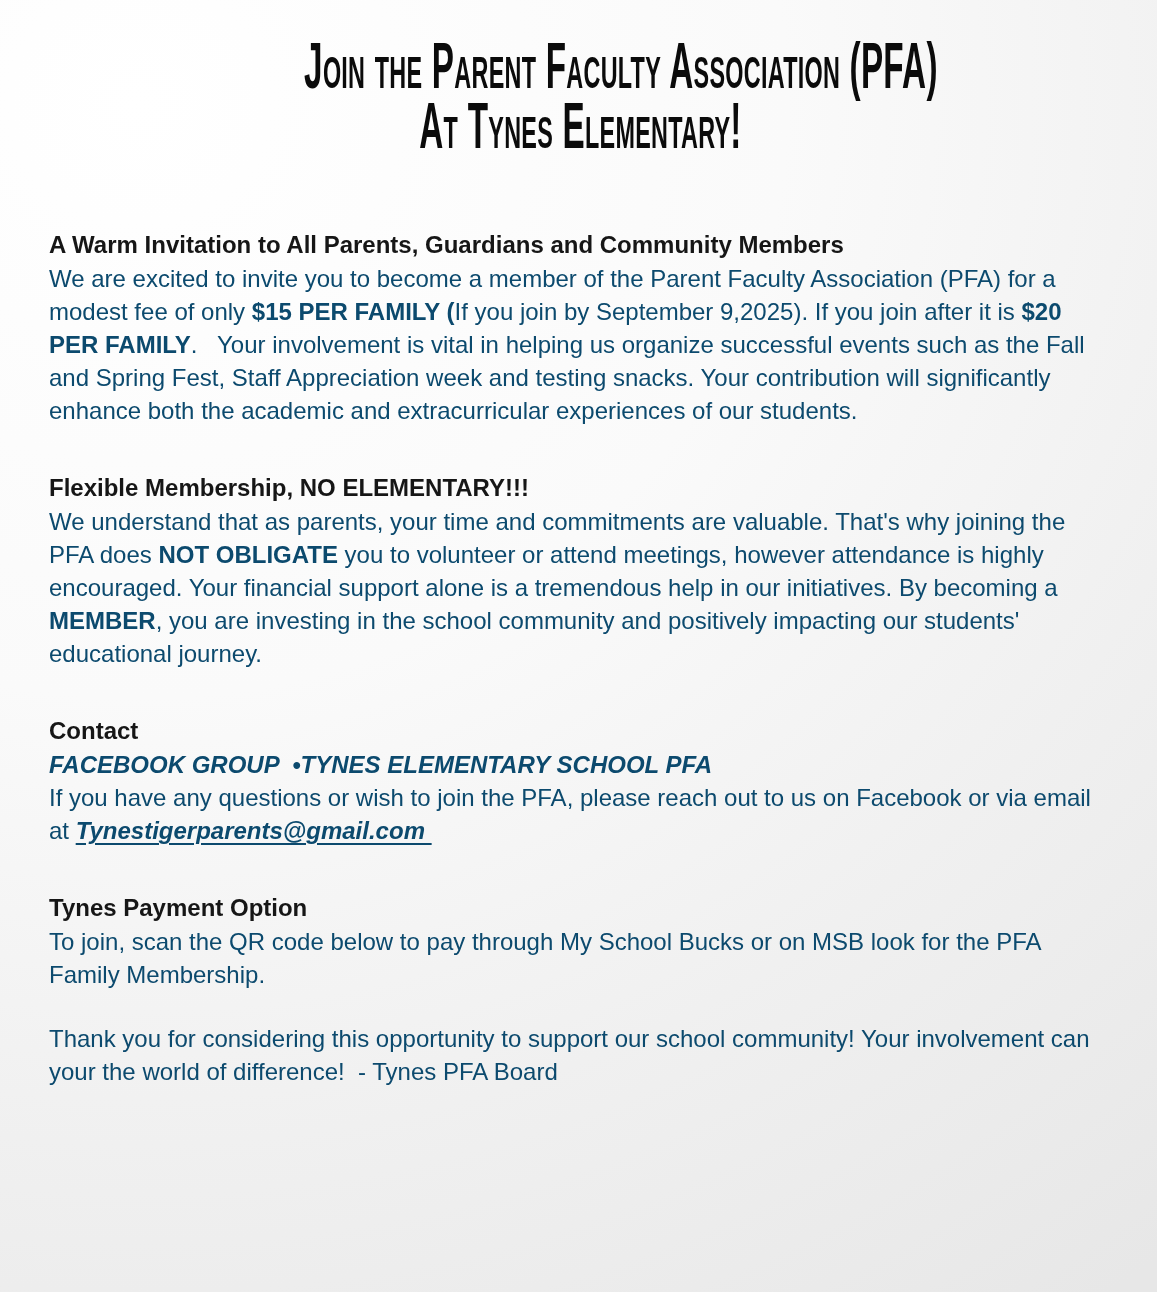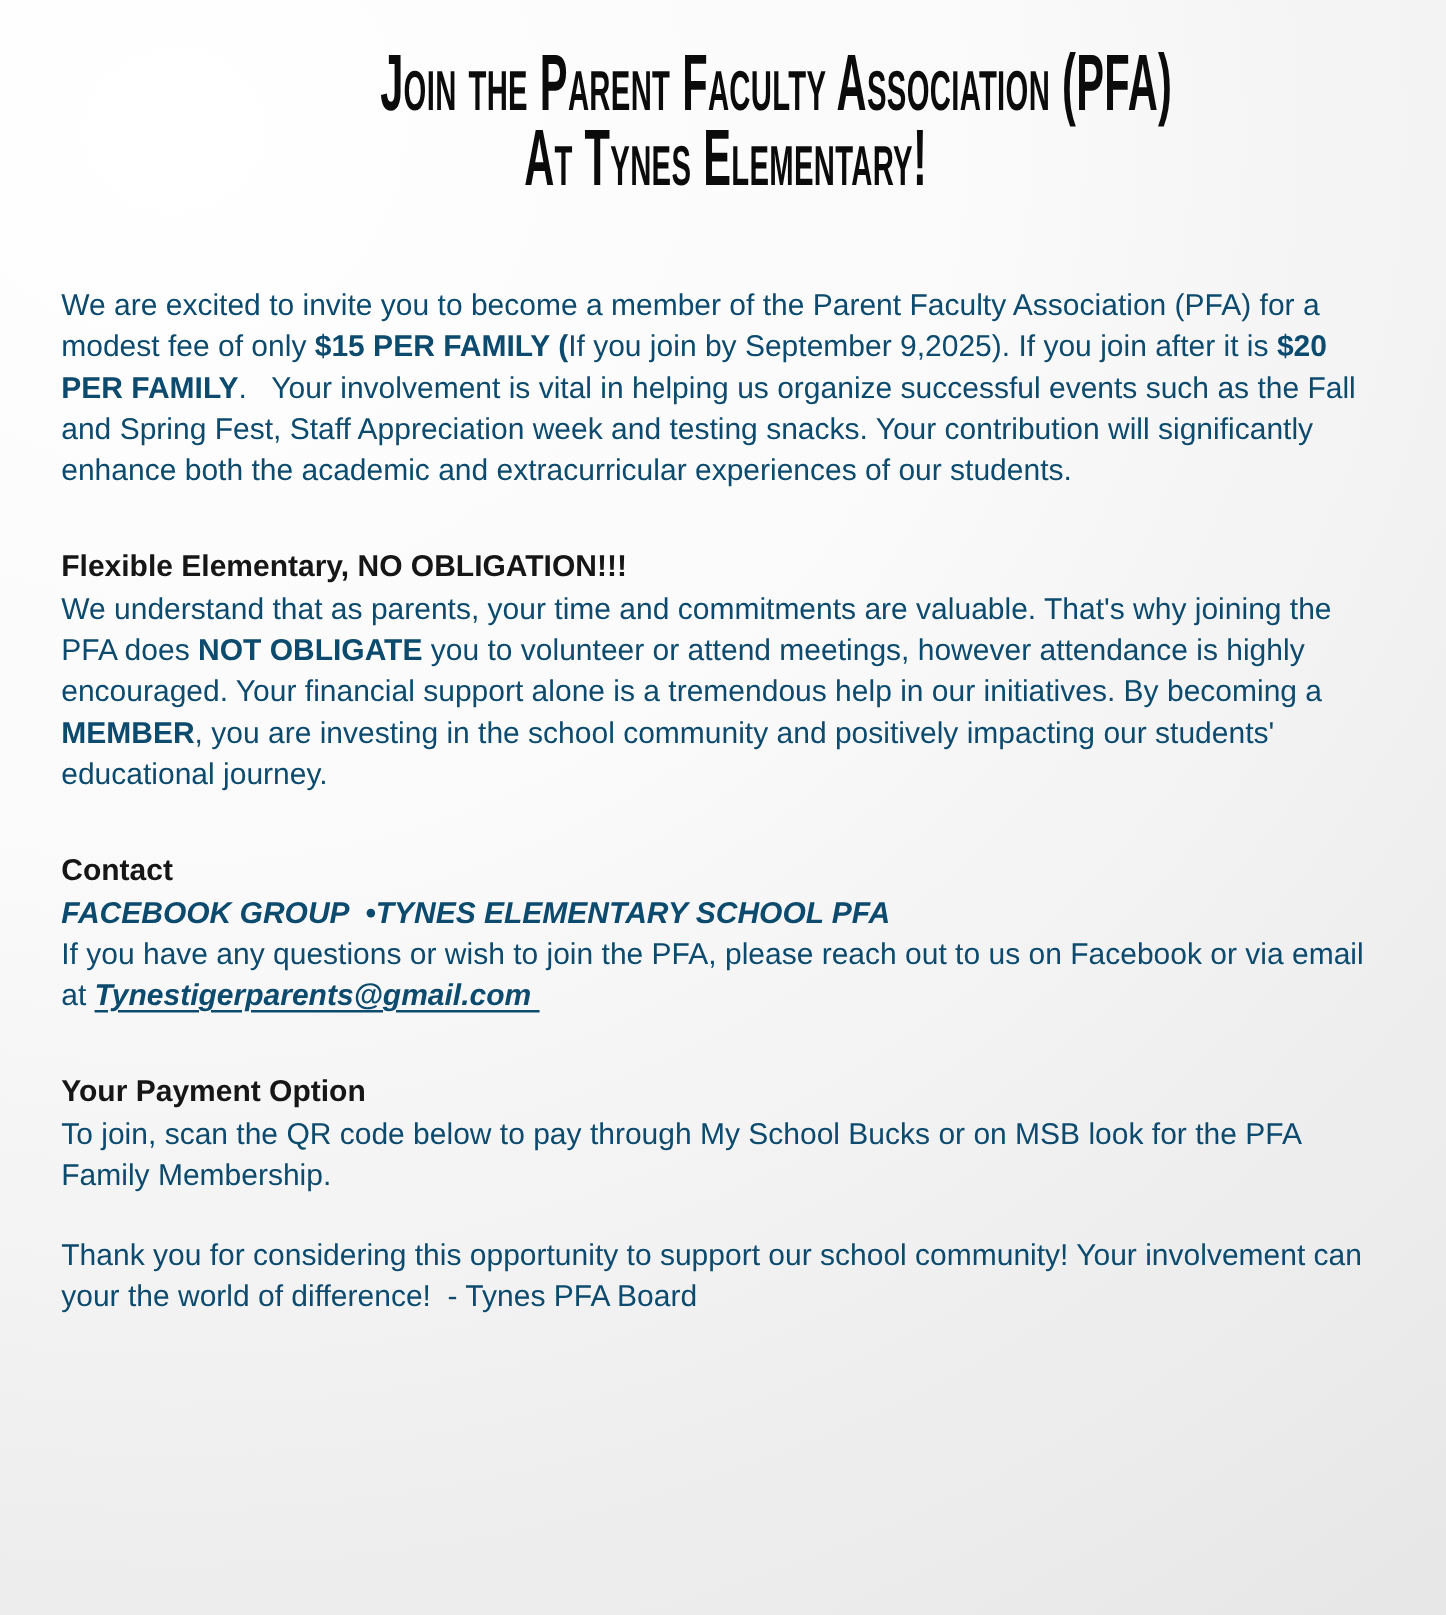--- a/index.html
+++ b/index.html
@@ -70,38 +70,39 @@
 <div class="page">
 
   <header class="title">
     <div class="title-line">Join the Parent Faculty Association (PFA)</div>
     <div class="title-line">At Tynes Elementary!</div>
   </header>
 
   <main class="content">
 
     <section class="first">
+      <h2 class="h">A Warm Invitation to All Parents, Guardians and Community Members</h2>
       <p class="p"><span>We are excited to invite you to become a member of the Parent Faculty Association (PFA) for a modest fee of only </span><span class="b">$15 PER FAMILY (</span><span>If you join by September 9,2025). If you join after it is </span><span class="b">$20 PER FAMILY</span><span>.   Your involvement is vital in helping us organize successful events such as the Fall and Spring Fest, Staff Appreciation week and testing snacks. Your contribution will significantly enhance both the academic and extracurricular experiences of our students.</span></p>
     </section>
 
     <section>
-      <h2 class="h">Flexible Elementary, NO OBLIGATION!!!</h2>
+      <h2 class="h">Flexible Membership, NO ELEMENTARY!!!</h2>
       <p class="p"><span>We understand that as parents, your time and commitments are valuable. That's why joining the PFA does </span><span class="b">NOT OBLIGATE</span><span> you to volunteer or attend meetings, however attendance is highly encouraged. Your financial support alone is a tremendous help in our initiatives. By becoming a </span><span class="b">MEMBER</span><span>, you are investing in the school community and positively impacting our students' educational journey.</span></p>
     </section>
 
     <section>
     </section>
 
     <section>
       <h2 class="h">Contact</h2>
       <p class="p"><span class="b i">FACEBOOK GROUP  •TYNES ELEMENTARY SCHOOL PFA</span></p>
       <p class="p"><span>If you have any questions or wish to join the PFA, please reach out to us on Facebook or via email at </span><span class="b i u">Tynestigerparents@gmail.com </span></p>
     </section>
 
     <section>
-      <h2 class="h">Your Payment Option</h2>
+      <h2 class="h">Tynes Payment Option</h2>
       <p class="p"><span>To join, scan the QR code below to pay through My School Bucks or on MSB look for the PFA Family Membership.</span></p>
     </section>
 
     <p class="p closing"><span>Thank you for considering this opportunity to support our school community! Your involvement can your the world of difference!  - Tynes PFA Board</span></p>
 
   </main>
 </div>
 
 </body></html>

